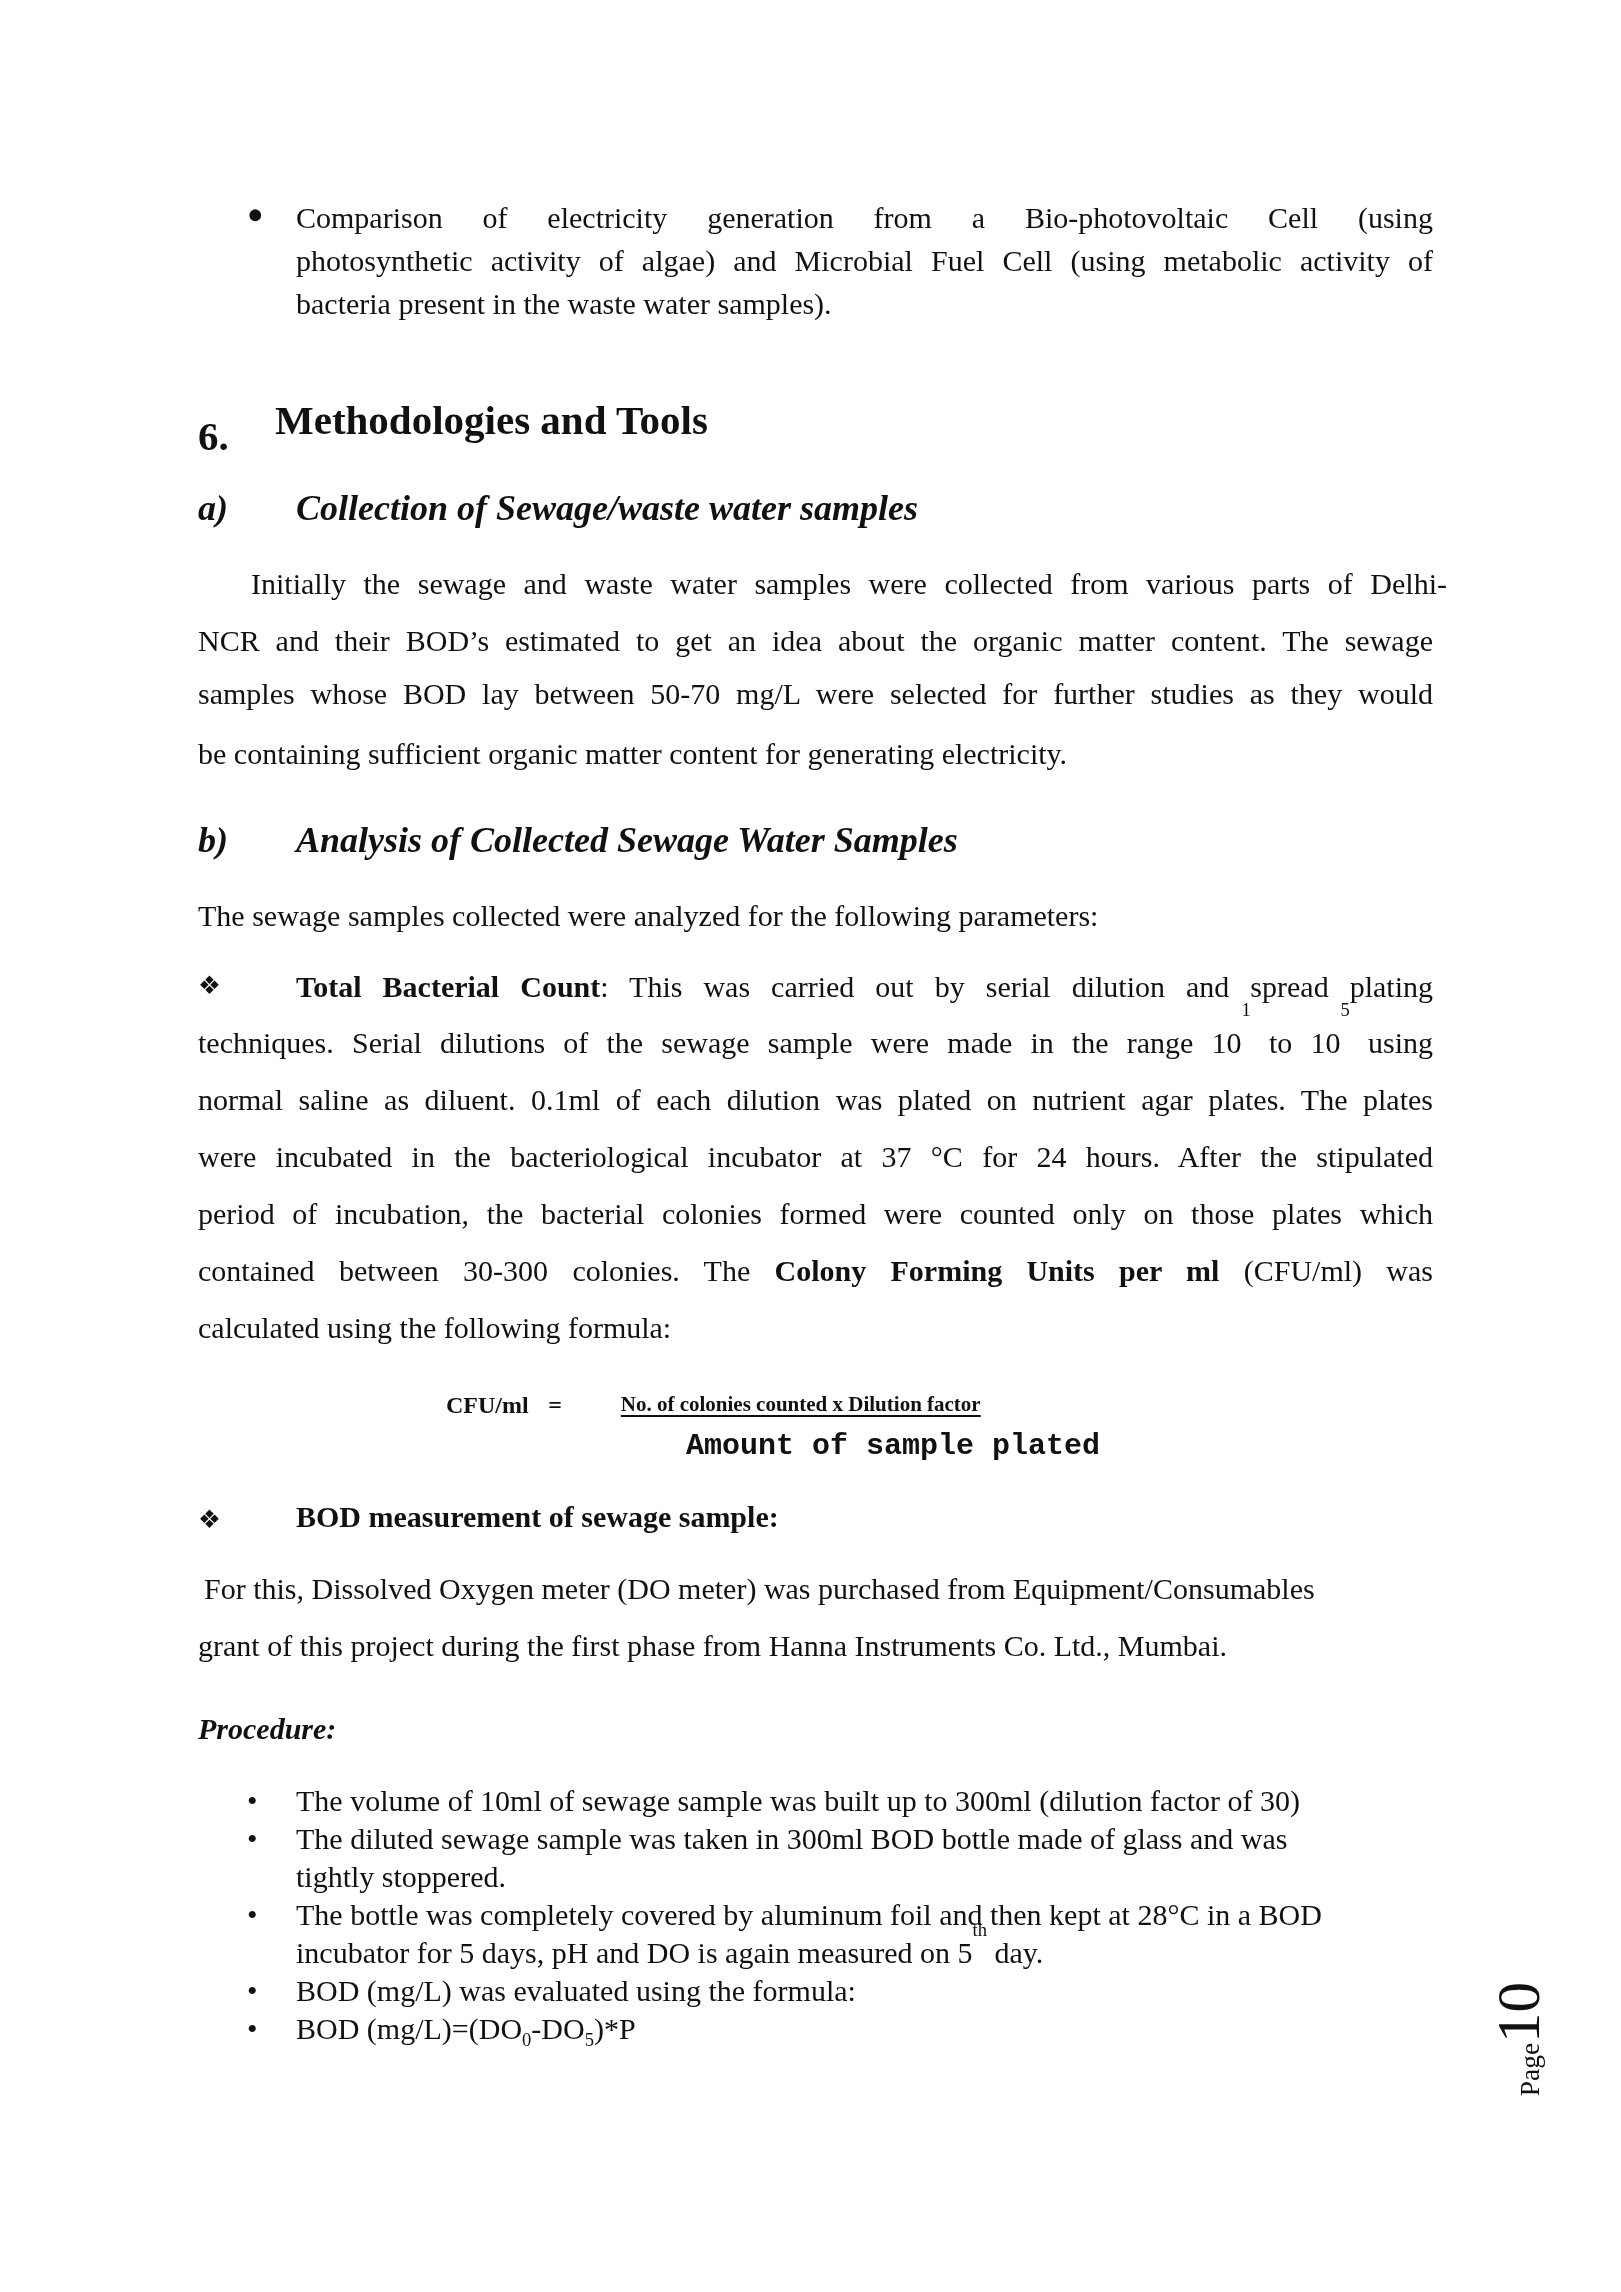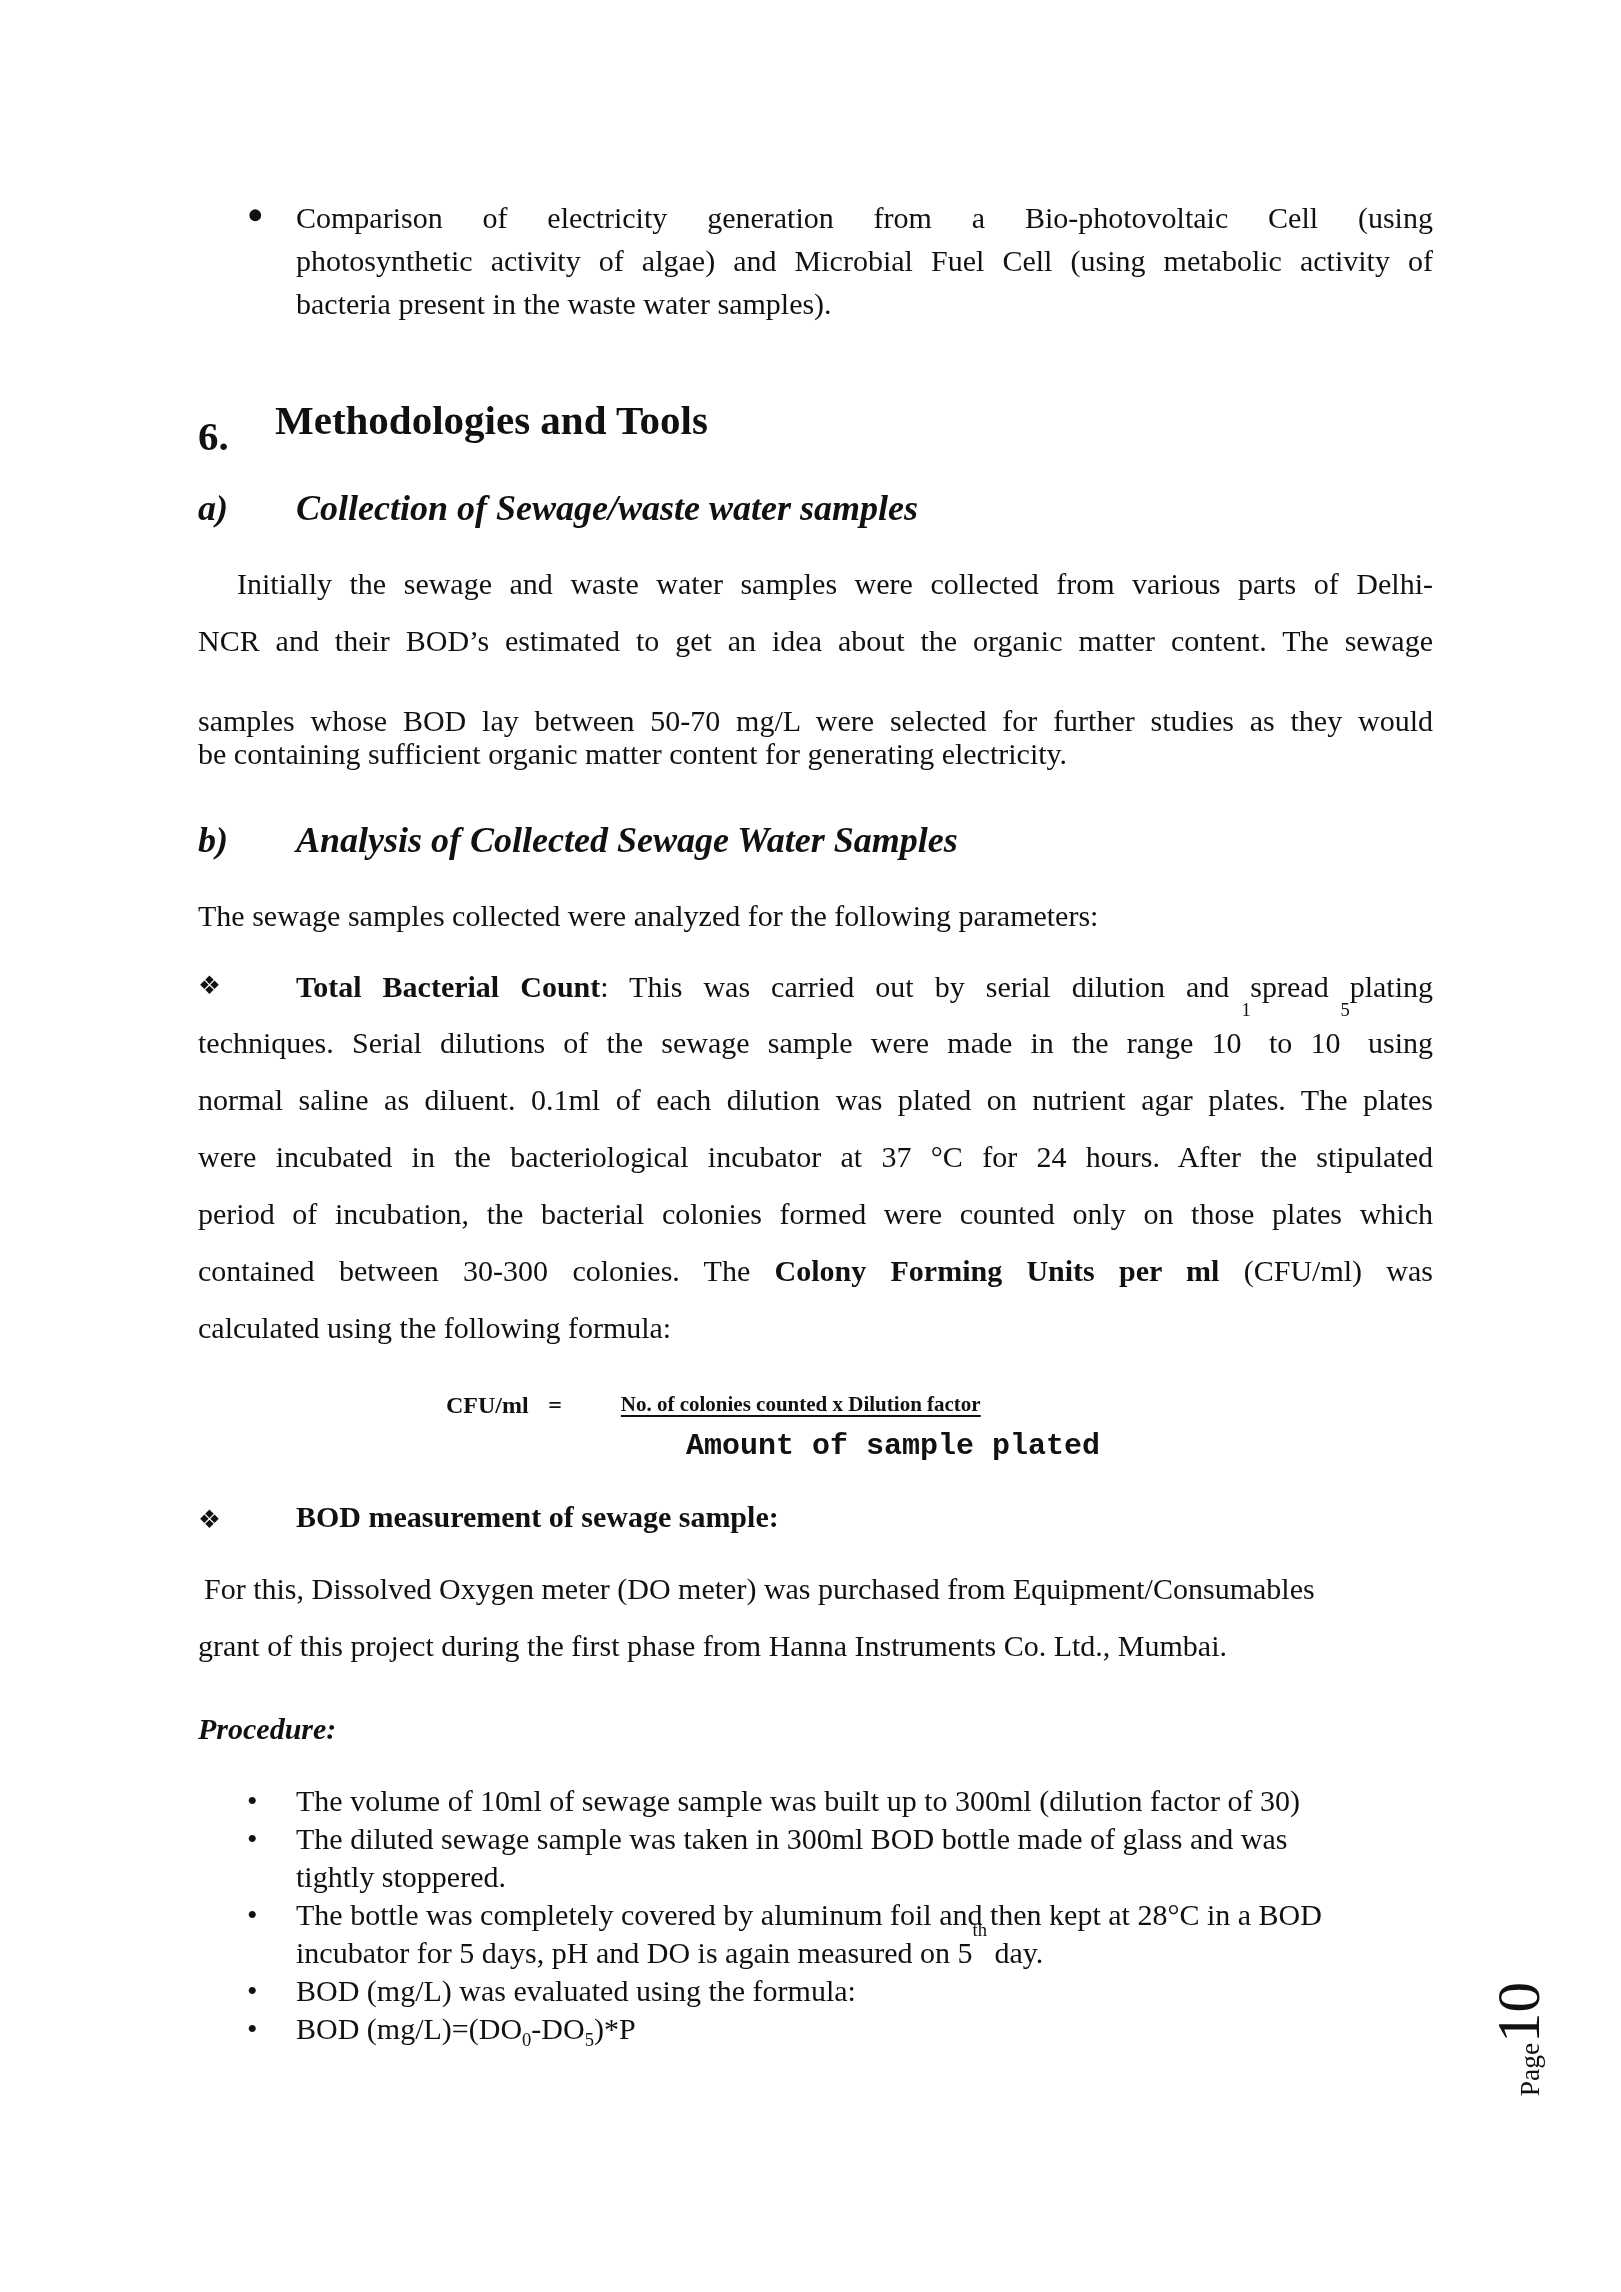--- a/index.html
+++ b/index.html
@@ -38,23 +38,23 @@
 </div>
 <div class="abs tight just" style="left:296px; top:242px; width:1137px;">photosynthetic activity of algae) and Microbial Fuel Cell (using metabolic activity of</div>
 <div class="abs tight" style="left:296px; top:285px;">bacteria present in the waste water samples).</div>
 
 <div class="abs h1" style="left:198px; top:412px;">6.</div>
 <div class="abs h1" style="left:275px; top:396px;">Methodologies and Tools</div>
 
 <div class="abs h2" style="left:198px; top:487px;">a)</div>
 <div class="abs h2" style="left:296px; top:487px;">Collection of Sewage/waste water samples</div>
 
-<div class="abs bodytext just" style="left:237px; top:555px; width:1196px;">Initially the sewage and waste water samples were collected from various parts of Delhi-</div>
+<div class="abs bodytext just" style="left:251px; top:555px; width:1196px;">Initially the sewage and waste water samples were collected from various parts of Delhi-</div>
 <div class="abs bodytext just" style="left:198px; top:612px; width:1235px;">NCR and their BOD’s estimated to get an idea about the organic matter content. The sewage</div>
-<div class="abs bodytext just" style="left:198px; top:692px; width:1235px;font-family:Liberation Serif, serif;">samples whose BOD lay between 50-70 mg/L were selected for further studies as they would</div>
+<div class="abs bodytext just" style="left:198px; top:665px; width:1235px;font-family:Liberation Serif, serif;">samples whose BOD lay between 50-70 mg/L were selected for further studies as they would</div>
 <div class="abs bodytext" style="left:198px; top:725px;">be containing sufficient organic matter content for generating electricity.</div>
 
 <div class="abs h2" style="left:198px; top:819px;">b)</div>
 <div class="abs h2" style="left:296px; top:819px;">Analysis of Collected Sewage Water Samples</div>
 
 <div class="abs bodytext" style="left:198px; top:887px;">The sewage samples collected were analyzed for the following parameters:</div>
 
 <span class="diamond" style="left:198px; top:970px;">❖</span>
 <div class="abs bodytext just" style="left:296px; top:958px; width:1137px;">
   <b>Total Bacterial Count</b><span>: This was carried out by serial dilution and spread plating</span>

